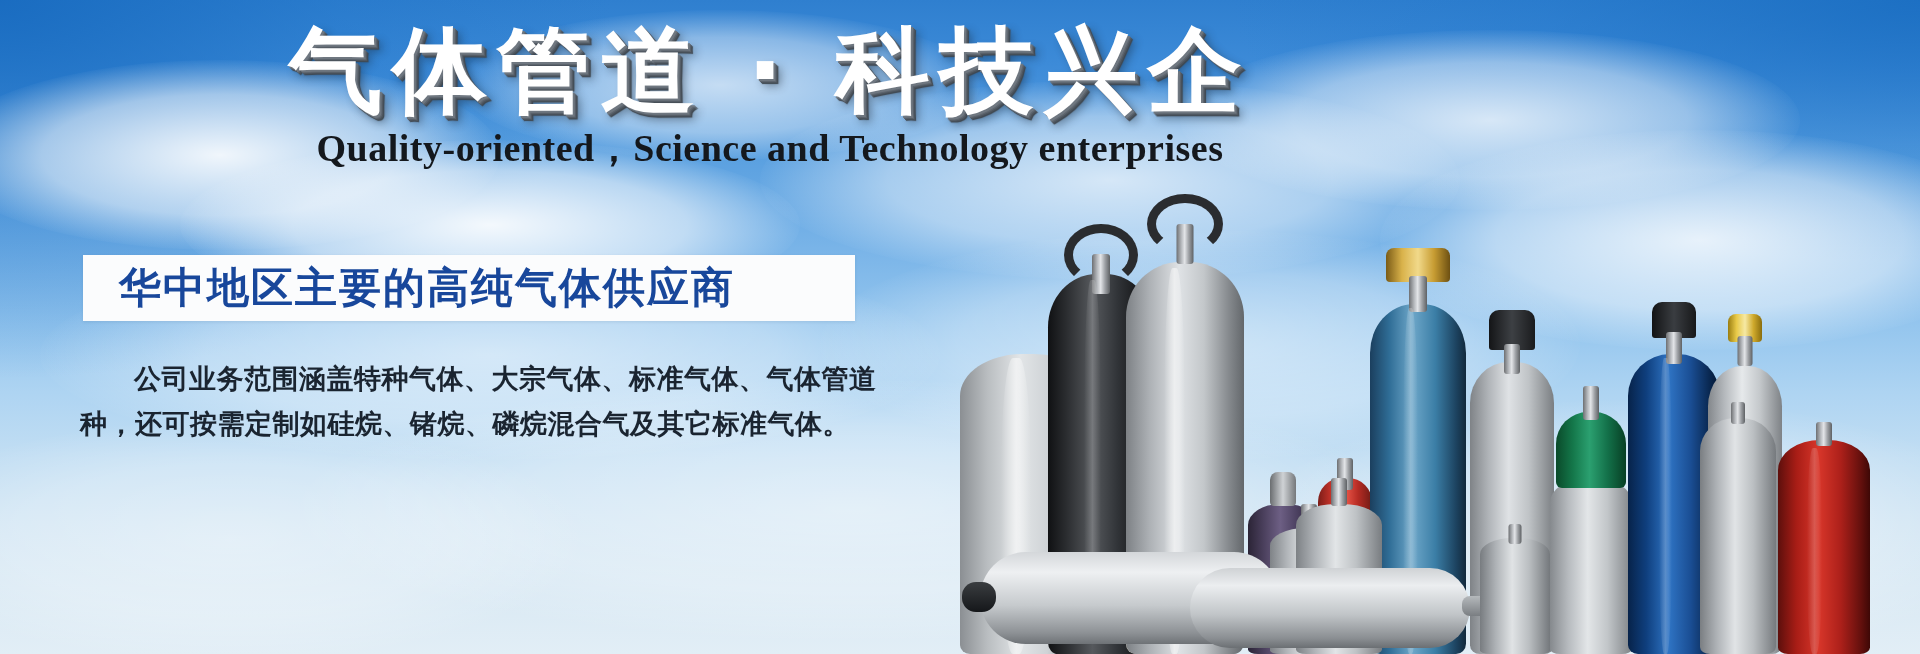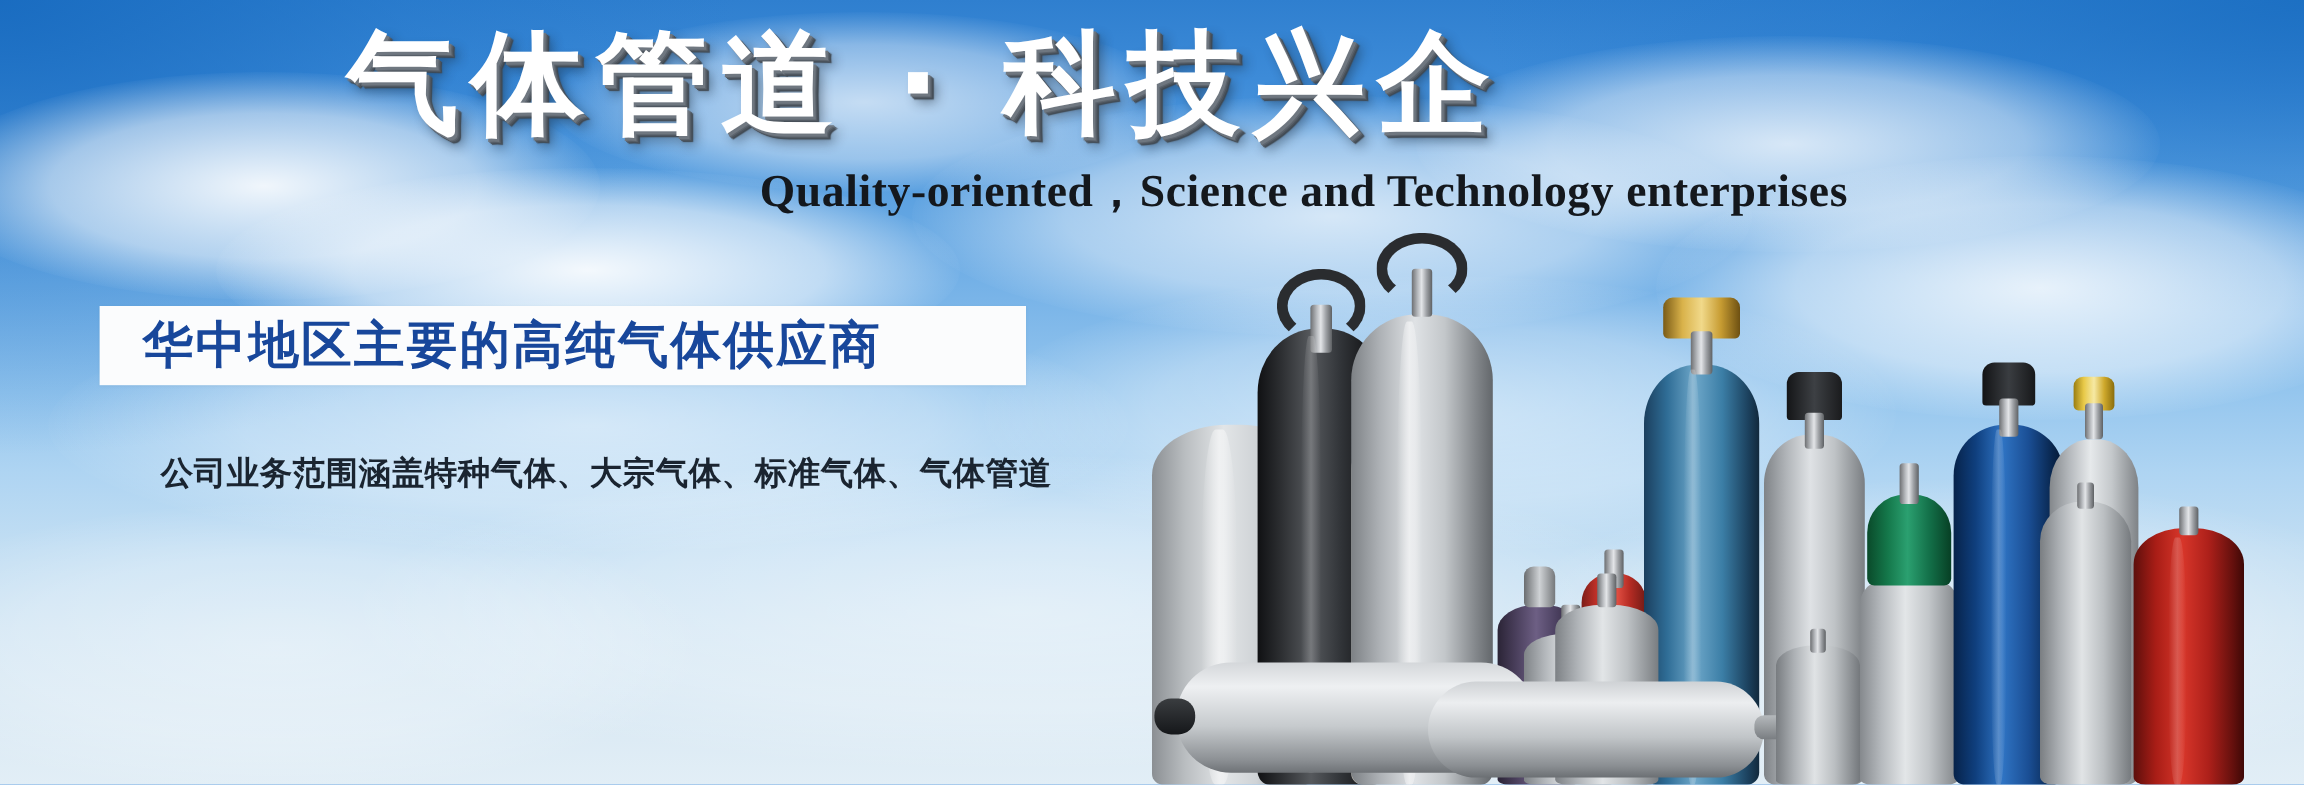--- a/index.html
+++ b/index.html
@@ -88,23 +88,23 @@
       2px 2px 0 #6f7780,
       3px 3px 0 #5c646d,
       4px 4px 0 #4c545d,
       5px 5px 1px #3f474f,
       7px 7px 10px rgba(20,30,45,0.45);
   }
 
   .subtitle {
     position: absolute;
     left: 0;
-    top: 138px;
+    top: 126px;
     width: 1540px;
-    text-align: right;
+    text-align: center;
     font-family: "Liberation Serif", "DejaVu Serif", serif;
     font-weight: 700;
     font-size: 38px;
     line-height: 1.2;
     color: #14181d;
     white-space: nowrap;
     letter-spacing: 0.5px;
   }
 
   .whitebox {
@@ -135,21 +135,21 @@
     top: 356px;
     width: 790px;
     font-family: "DejaVu Serif", "Liberation Serif", serif;
     font-weight: 600;
     font-size: 27px;
     line-height: 45px;
     color: #1a2430;
     letter-spacing: 0.5px;
   }
   .paragraph .pline { white-space: nowrap; }
-  .paragraph .indent { padding-left: 54px; margin-top: 16px; }
+  .paragraph .indent { padding-left: 54px; }
 
   
   .cyl-group {
     position: absolute;
     left: 940px;
     top: 0;
     width: 980px;
     height: 654px;
   }
   .cyl {
@@ -226,20 +226,21 @@
   <div class="headline">气体管道 · 科技兴企</div>
 
   <div class="subtitle">Quality-oriented，Science and Technology enterprises</div>
 
   <div class="whitebox">
     <div class="whitebox-text">华中地区主要的高纯气体供应商</div>
   </div>
 
   <div class="paragraph">
     <div class="pline indent">公司业务范围涵盖特种气体、大宗气体、标准气体、气体管道</div>
+    <div class="pline">种，还可按需定制如硅烷、锗烷、磷烷混合气及其它标准气体。</div>
   </div>
 
   <div class="cyl-group">
 
     <div class="cyl" style="left:20px; width:136px; height:310px;">
       <div class="body" style="height:300px;background:linear-gradient(90deg,#8b8f93 0%,#b9bdc0 20%,#e2e5e7 44%,#cfd3d6 64%,#8a8e92 88%,#6d7175 100%);"></div>
       <div class="gloss" style="left:30%;width:22%;top:14px;"></div>
     </div>
 
     <div class="cyl" style="left:108px; width:106px; height:430px;">

